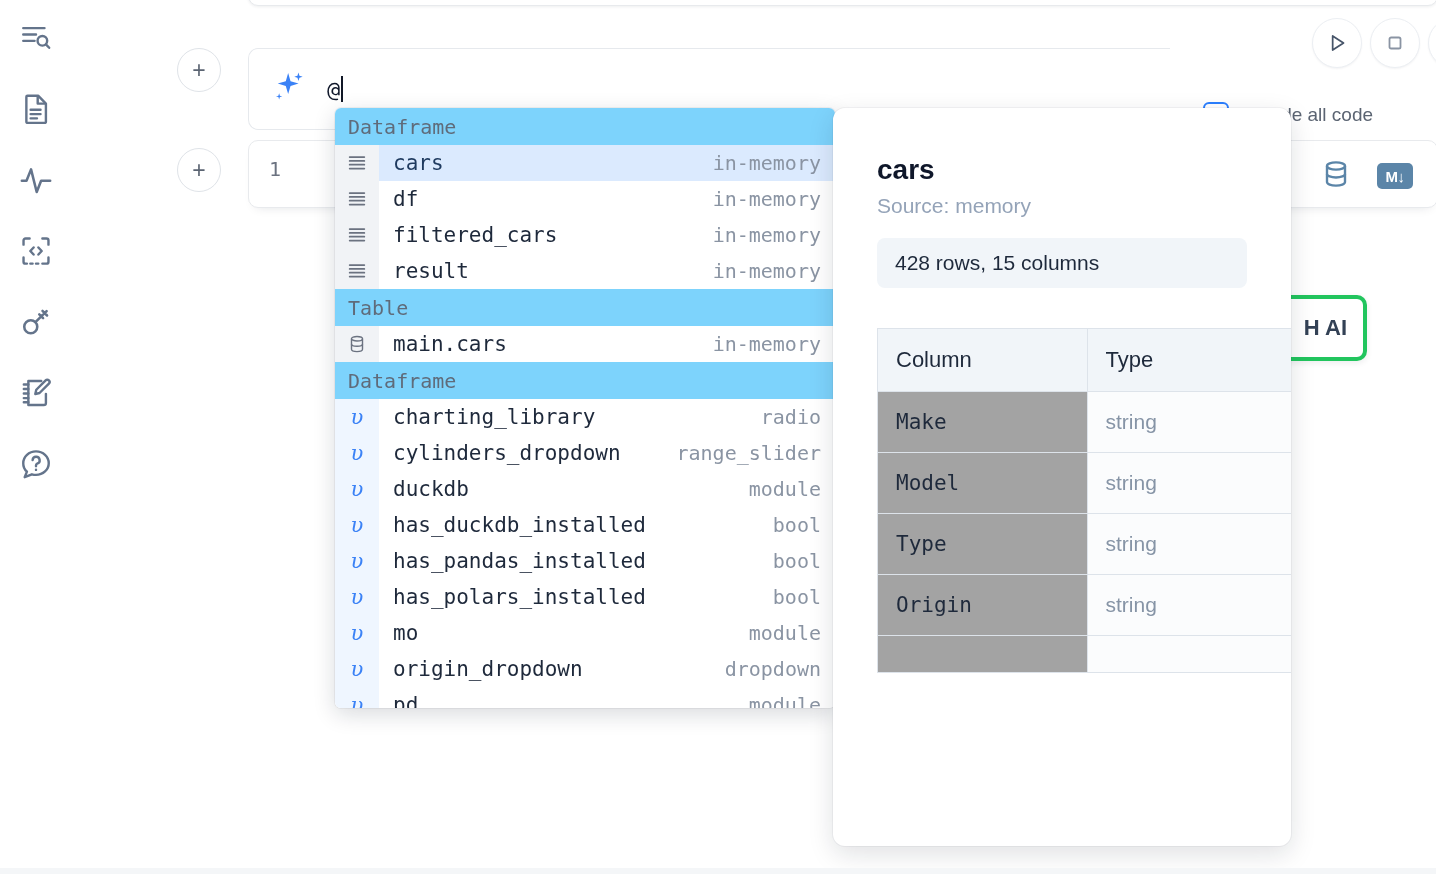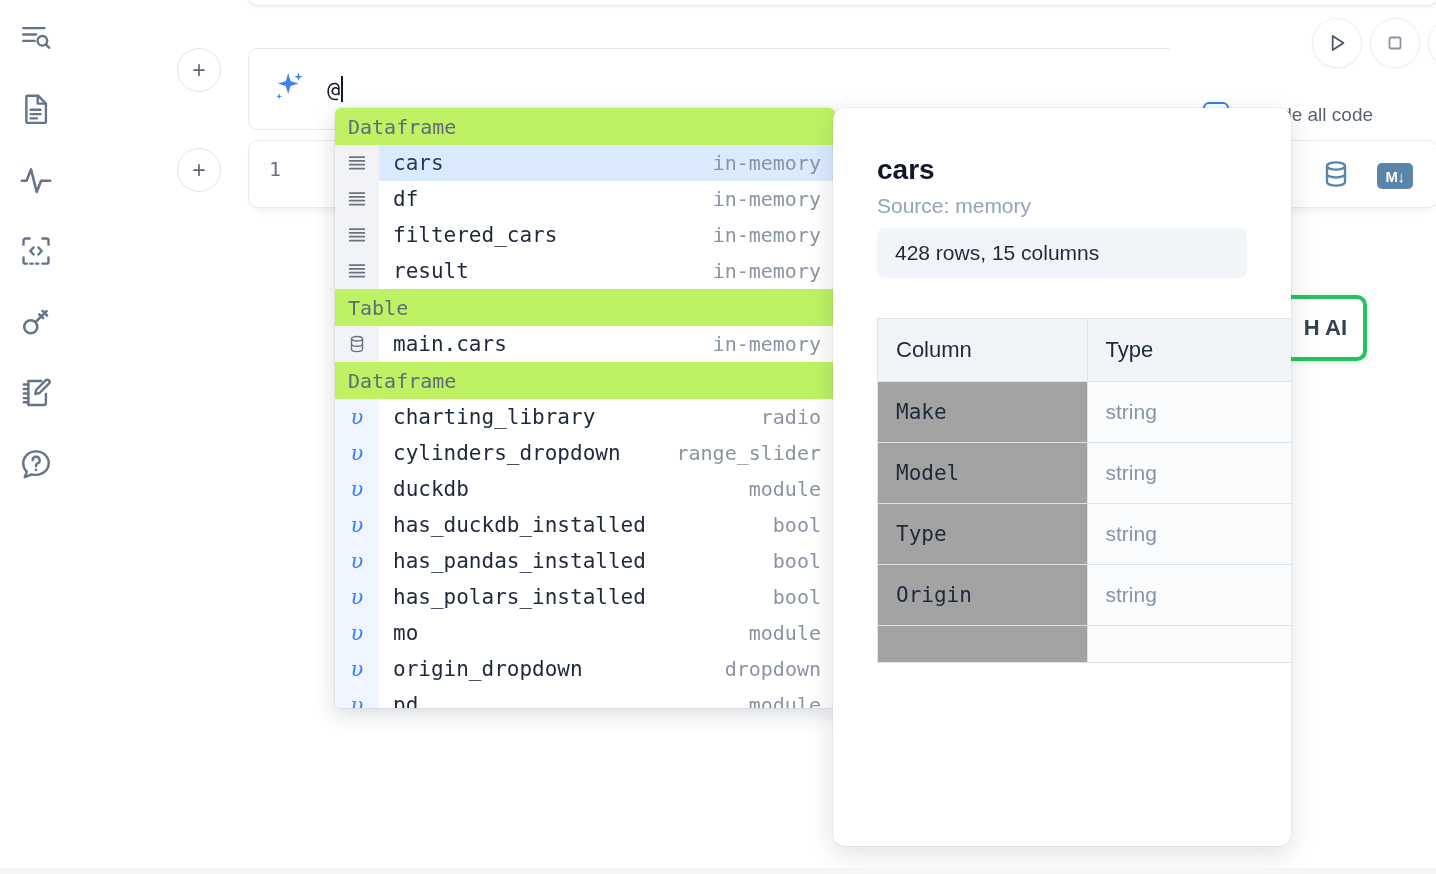--- a/index.html
+++ b/index.html
@@ -123,21 +123,21 @@
   
   .ac {
     position: absolute; left: 335px; top: 108px; width: 500px; height: 600px;
     background: #ffffff;
     border-radius: 6px;
     box-shadow: 0 6px 22px rgba(15,23,42,.16), 0 0 0 1px rgba(15,23,42,.05);
     overflow: hidden;
     font-family: "DejaVu Sans Mono","Liberation Mono",monospace;
   }
   .ac-section {
-    height: 37px; background: #bef264; color: #5f6b7a;
+    height: 37px; background: #7dd3fc; color: #5f6b7a;
     display:flex; align-items:center; padding-left: 13px;
     font-size: 20px;
   }
   .ac-row {
     height: 36px; display: flex; align-items: center;
     background: #ffffff; cursor: pointer; position: relative;
   }
   .ac-row.sel .ac-name-wrap { background: #dbeafe; }
   .ac-gutter {
     width: 44px; height: 36px; flex: none;
@@ -163,21 +163,21 @@
   }
   .docs-title {
     font-size: 28px; font-weight: 700; color: #0f172a;
     font-family: "Liberation Sans", sans-serif;
   }
   .docs-source {
     margin-top: 8px; font-size: 21px; color: #94a3b8;
     font-family: "Liberation Sans", sans-serif;
   }
   .docs-shape {
-    margin-top: 10px; background: #f1f5f9; border-radius: 8px;
+    margin-top: 20px; background: #f1f5f9; border-radius: 8px;
     padding: 13px 18px; font-size: 21px; color: #1e293b;
     font-family: "Liberation Sans", sans-serif;
   }
   .docs-table {
     margin-top: 40px; width: 420px; border-collapse: collapse;
     table-layout: fixed;
   }
   .docs-table th, .docs-table td {
     border: 1px solid #dde3ea; padding: 18px 18px;
     text-align: left; vertical-align: middle;

